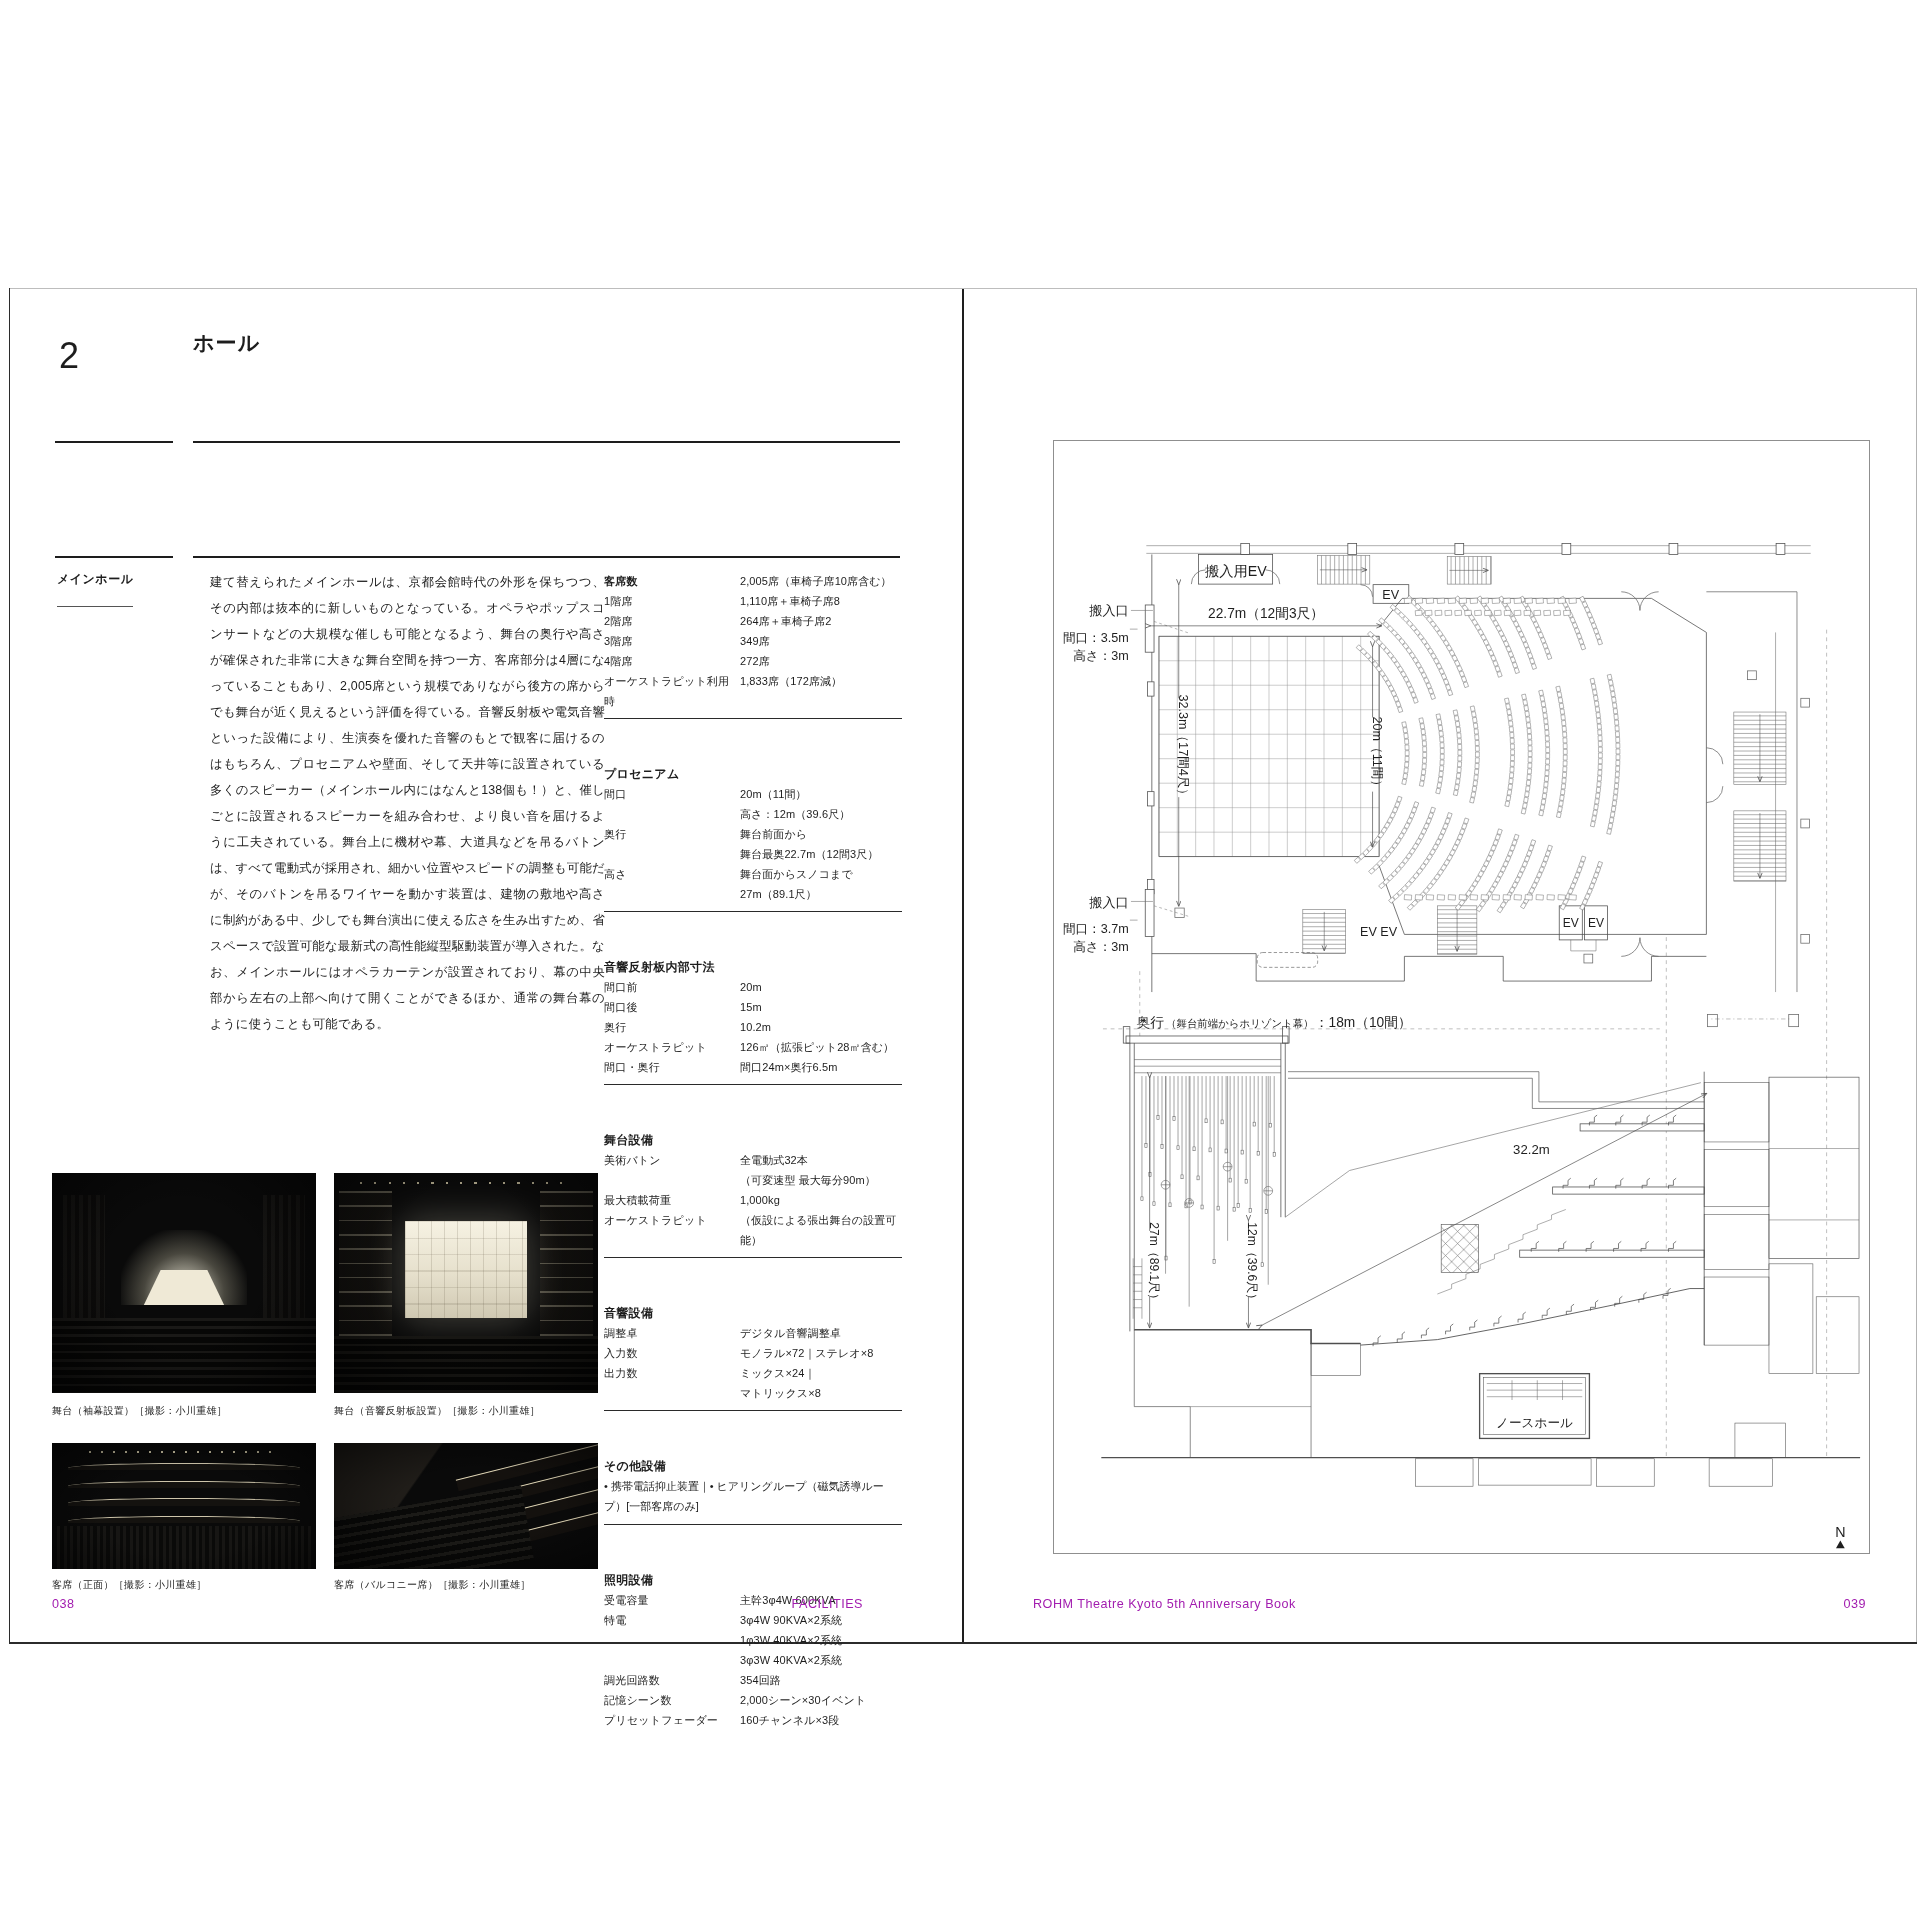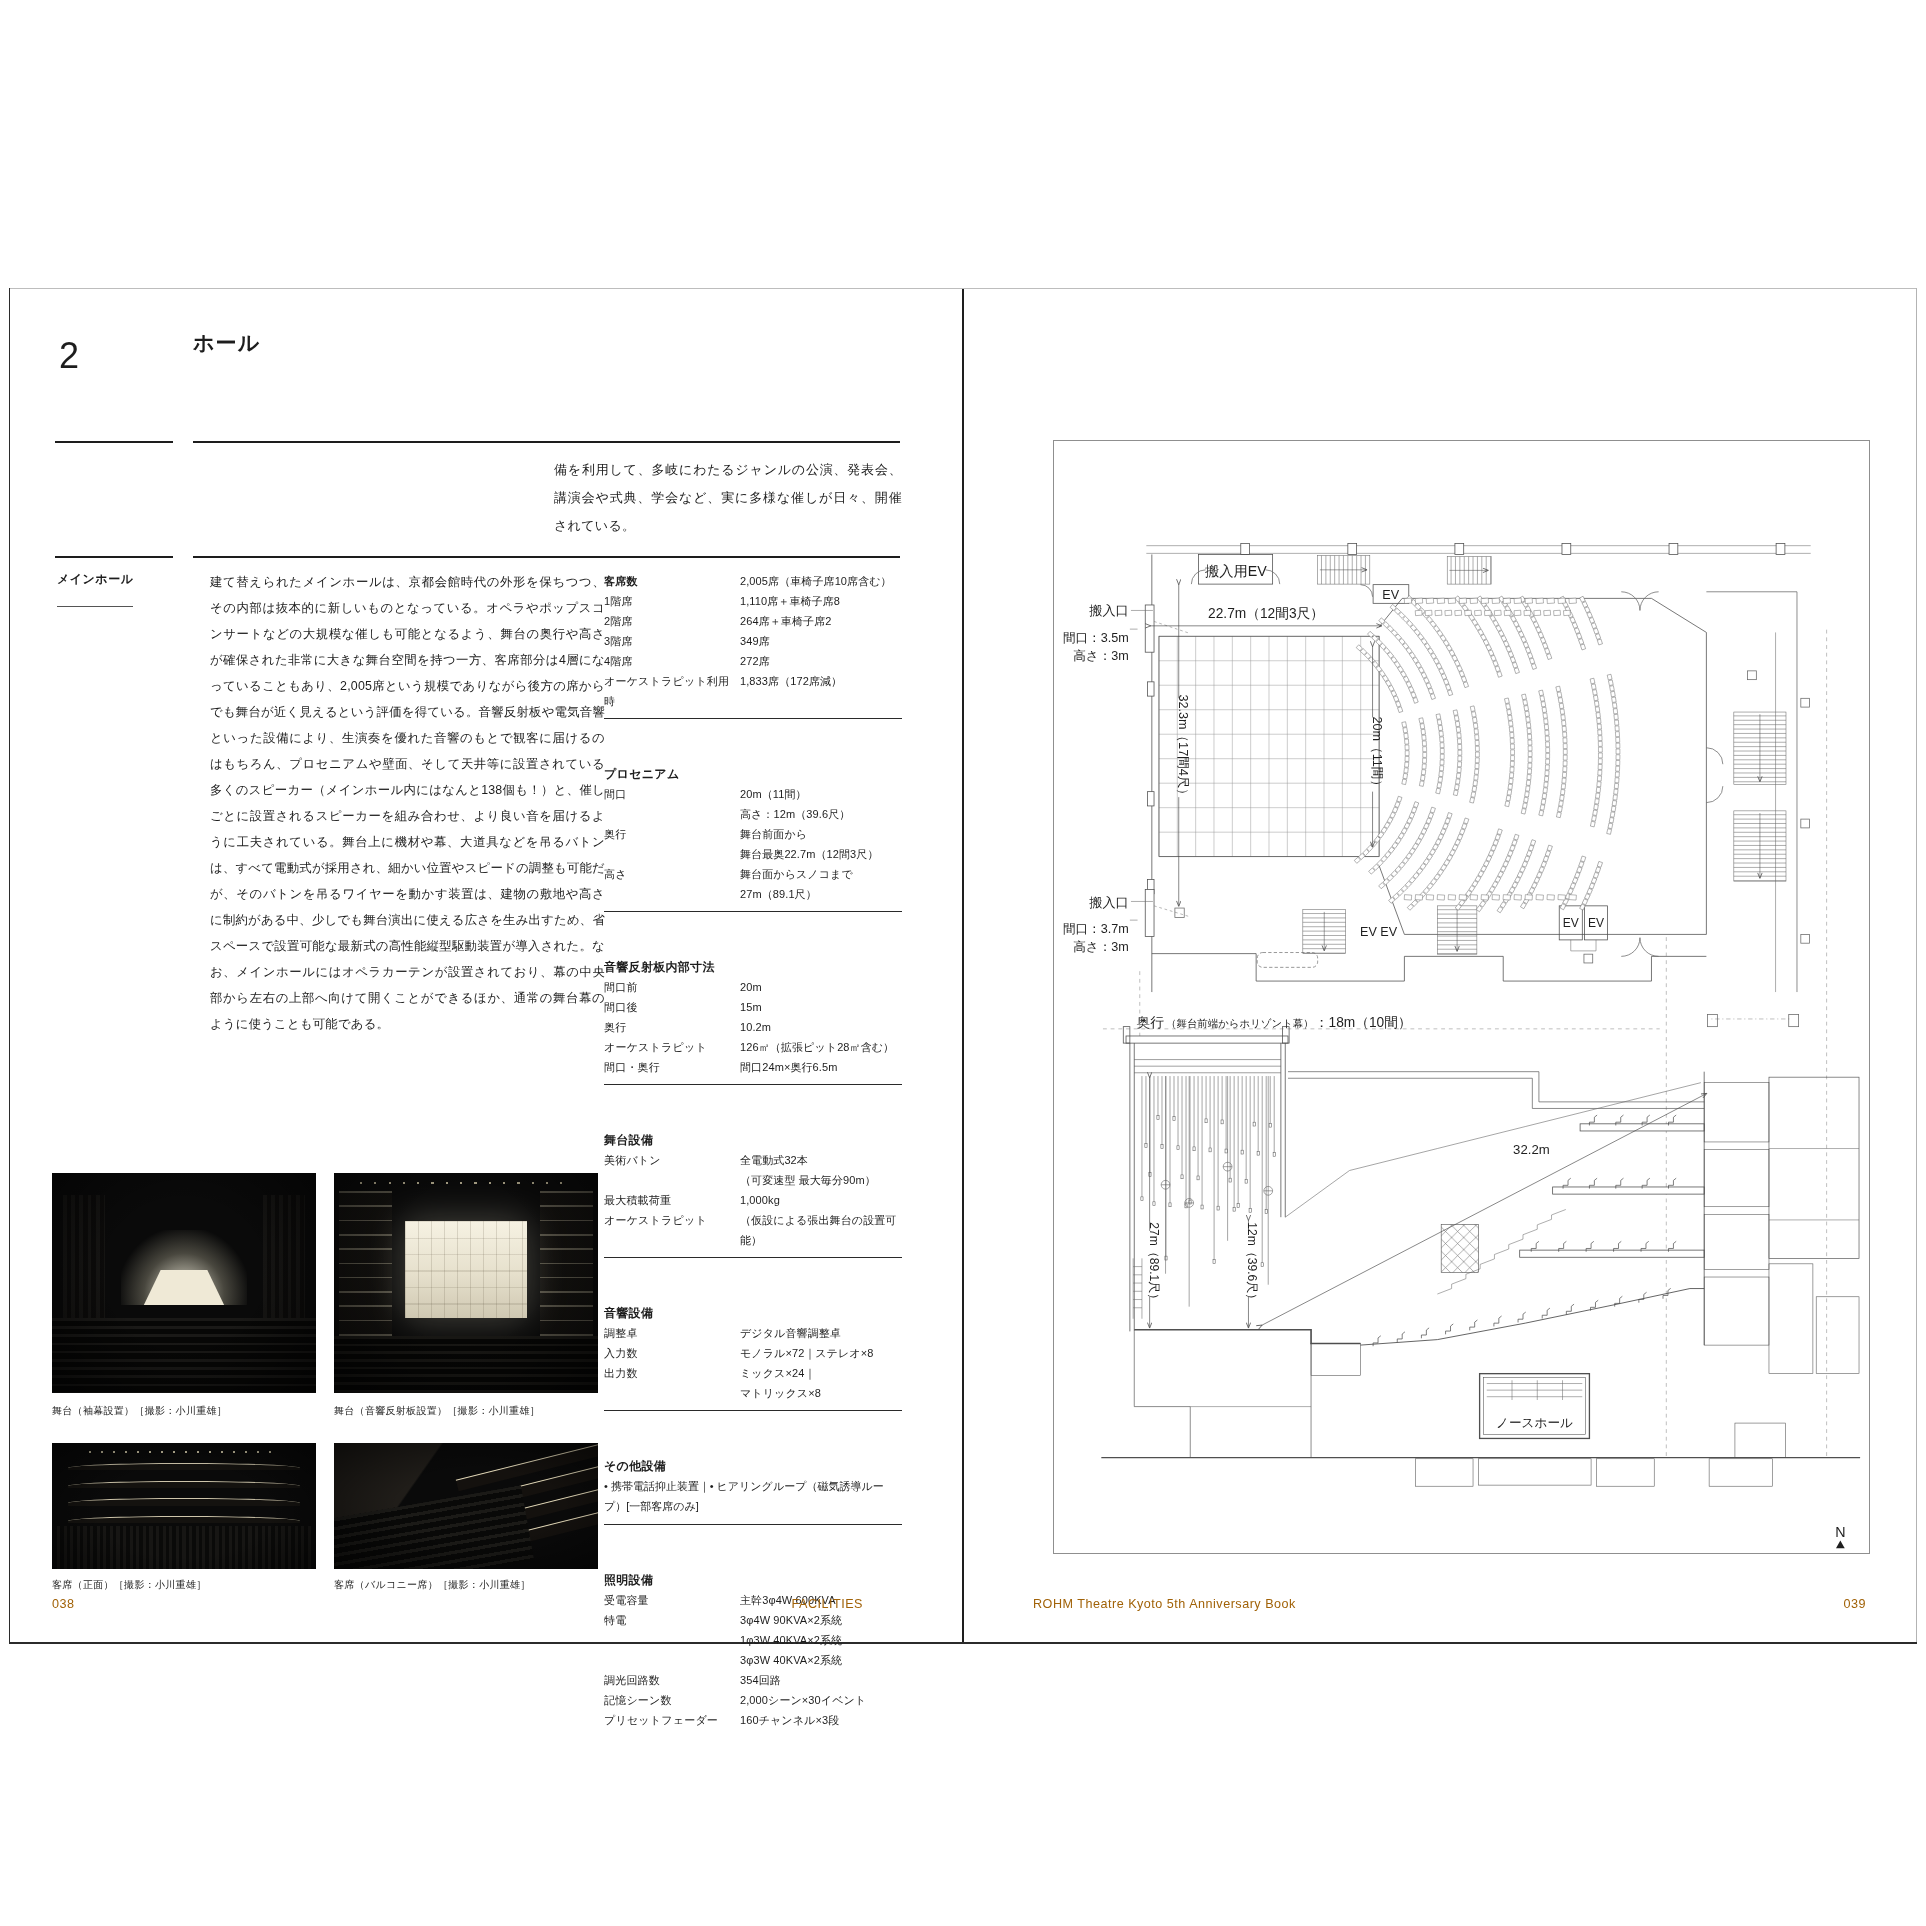--- a/index.html
+++ b/index.html
@@ -75,21 +75,21 @@
   .p3-seats{left:2%;bottom:0;width:96%;height:34%;background:repeating-linear-gradient(90deg,#171614 0 3.3px,#0a0a09 3.3px 6.6px),repeating-linear-gradient(180deg,rgba(200,195,175,.22) 0 1.1px,rgba(0,0,0,0) 1.1px 6px);}
   .p3-vignette{left:0;top:0;width:100%;height:100%;background:radial-gradient(ellipse at 50% 55%,rgba(0,0,0,0) 45%,rgba(0,0,0,.6) 100%);}
 
   
   .p4-ceil{left:0;top:0;width:70%;height:60%;background:linear-gradient(125deg,#201d19 0 45%,rgba(0,0,0,0) 46%);}
   .p4-strip{width:58%;height:9%;background:#14110e;border-top:1.6px solid #e2d8b8;transform:rotate(-14deg);right:-4%;}
   .p4-seats{left:-6%;bottom:-8%;width:80%;height:60%;background:repeating-linear-gradient(180deg,#1b1a17 0 3.3px,#090908 3.3px 8.8px);transform:rotate(-10deg);}
   .p4-vignette{left:0;top:0;width:100%;height:100%;background:radial-gradient(ellipse at 55% 50%,rgba(0,0,0,0) 40%,rgba(0,0,0,.62) 100%);}
 
   
-  .footer{font-size:12.6px;letter-spacing:0.5px;color:#a16207;}
+  .footer{font-size:12.6px;letter-spacing:0.5px;color:#a21caf;}
   #footer-left-pn{left:52px;top:1597px;}
   #footer-left-sec{left:571px;top:1597px;width:292px;text-align:right;}
   #footer-right-title{left:1033px;top:1597px;}
   #footer-right-pn{left:1829px;top:1597px;width:37px;text-align:right;}
 
   
   #drawing-frame{left:1053px;top:440px;width:817px;height:1114px;border:1.1px solid #8f8f8f;box-sizing:border-box;}
   #drawing{position:absolute;left:1053px;top:440px;width:817px;height:1114px;}
   text{fill:#1f1f1f;}
 </style>
@@ -101,21 +101,20 @@
   <div class="abs" id="edge-top"></div>
   <div class="abs" id="edge-right"></div>
   <div class="abs" id="edge-left"></div>
   <div class="abs" id="edge-bottom"></div>
   <div class="abs" id="gutter"></div>
 
   <div class="abs" id="chapter-number">2</div>
   <div class="abs" id="chapter-title">ホール</div>
   <div class="abs rule" id="rule1a"></div>
   <div class="abs rule" id="rule1b"></div>
-  <div class="abs intro-col" id="intro-col2">備を利用して、多岐にわたるジャンルの公演、発表会、講演会や式典、学会など、実に多様な催しが日々、開催されている。</div>
   <div class="abs rule" id="rule2a"></div>
   <div class="abs rule" id="rule2b"></div>
   <div class="abs" id="main-hall-label">メインホール</div>
   <div class="abs" id="body-text">建て替えられたメインホールは、京都会館時代の外形を保ちつつ、その内部は抜本的に新しいものとなっている。オペラやポップスコンサートなどの大規模な催しも可能となるよう、舞台の奥行や高さが確保された非常に大きな舞台空間を持つ一方、客席部分は4層になっていることもあり、2,005席という規模でありながら後方の席からでも舞台が近く見えるという評価を得ている。音響反射板や電気音響といった設備により、生演奏を優れた音響のもとで観客に届けるのはもちろん、プロセニアムや壁面、そして天井等に設置されている多くのスピーカー（メインホール内にはなんと138個も！）と、催しごとに設置されるスピーカーを組み合わせ、より良い音を届けるように工夫されている。舞台上に機材や幕、大道具などを吊るバトンは、すべて電動式が採用され、細かい位置やスピードの調整も可能だが、そのバトンを吊るワイヤーを動かす装置は、建物の敷地や高さに制約がある中、少しでも舞台演出に使える広さを生み出すため、省スペースで設置可能な最新式の高性能縦型駆動装置が導入された。なお、メインホールにはオペラカーテンが設置されており、幕の中央部から左右の上部へ向けて開くことができるほか、通常の舞台幕のように使うことも可能である。</div>
 
   <div class="abs" id="spec-col">
       <div class="spec-group divided">
         <div class="spec-row strong">
           <div class="spec-label">客席数</div>
           <div class="spec-value">2,005席（車椅子席10席含む）</div>

